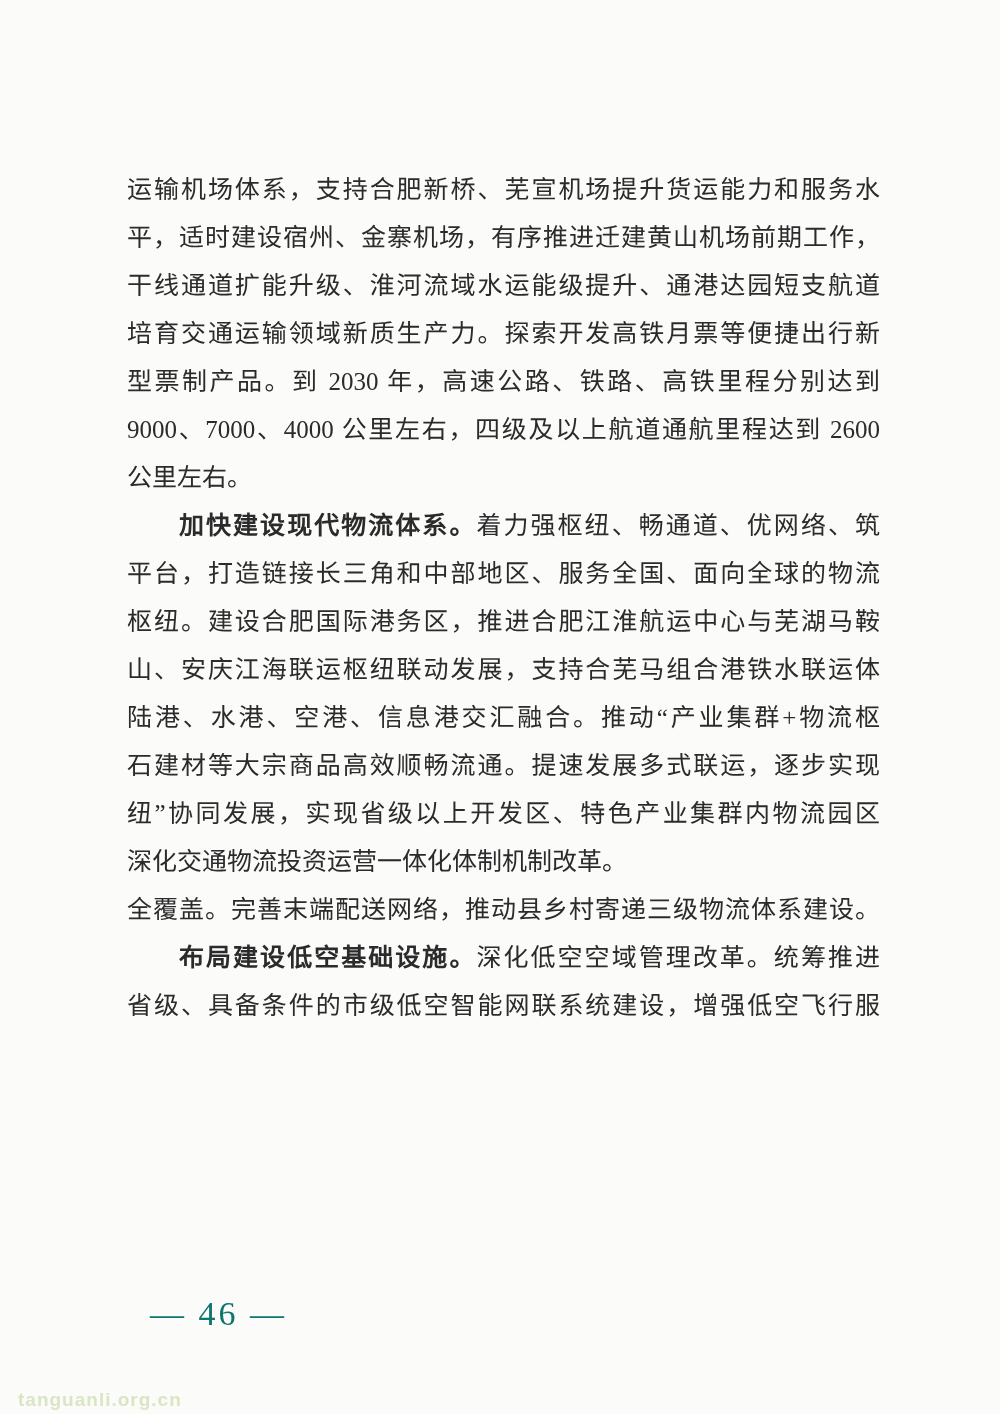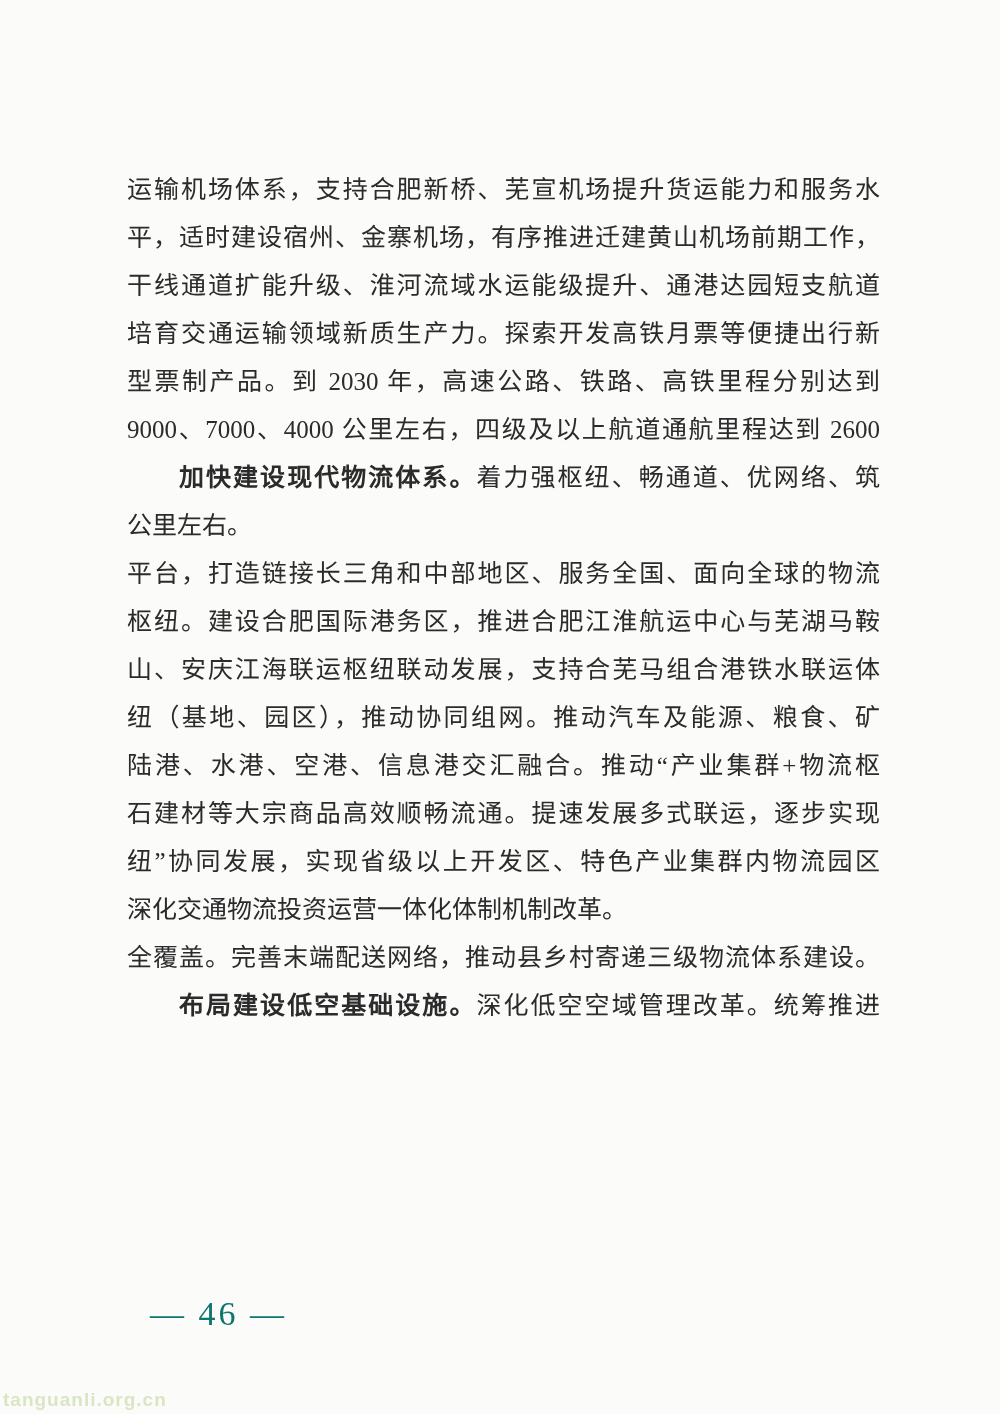--- a/index.html
+++ b/index.html
@@ -54,21 +54,21 @@
     left:150px;
     top:1297px;
     height:34px;
     line-height:34px;
     font-size:34px;
     letter-spacing:3px;
     color:#0f766e;
   }
   .watermark{
     position:absolute;
-    left:3px;
+    left:18px;
     top:1389px;
     height:22px;
     line-height:22px;
     font-family:"Liberation Sans","DejaVu Sans",sans-serif;
     font-weight:700;
     font-size:19px;
     letter-spacing:1px;
     color:var(--watermark-color);
   }
 </style>
@@ -76,28 +76,28 @@
 <body>
 
 <div class="sheet">
   <main class="content">
       <div class="line fill"><span>运输机场体系，支持合肥新桥、芜宣机场提升货运能力和服务水</span></div>
       <div class="line fill"><span>平，适时建设宿州、金寨机场，有序推进迁建黄山机场前期工作，</span></div>
       <div class="line fill"><span>干线通道扩能升级、淮河流域水运能级提升、通港达园短支航道</span></div>
       <div class="line fill"><span>培育交通运输领域新质生产力。探索开发高铁月票等便捷出行新</span></div>
       <div class="line fill"><span>型票制产品。到 2030 年，高速公路、铁路、高铁里程分别达到</span></div>
       <div class="line fill"><span>9000、7000、4000 公里左右，四级及以上航道通航里程达到 2600</span></div>
+      <div class="line"><span>公里左右。</span></div>
       <div class="line fill indent"><span class="bold">加快建设现代物流体系。</span><span>着力强枢纽、畅通道、优网络、筑</span></div>
-      <div class="line"><span>公里左右。</span></div>
       <div class="line fill"><span>平台，打造链接长三角和中部地区、服务全国、面向全球的物流</span></div>
       <div class="line fill"><span>枢纽。建设合肥国际港务区，推进合肥江淮航运中心与芜湖马鞍</span></div>
       <div class="line fill"><span>山、安庆江海联运枢纽联动发展，支持合芜马组合港铁水联运体</span></div>
-      <div class="line fill"><span>纽（基地、园区），推动协同组网。推动汽车及能源、粮食、矿</span></div>
       <div class="line fill"><span>陆港、水港、空港、信息港交汇融合。推动“产业集群+物流枢</span></div>
       <div class="line fill"><span>石建材等大宗商品高效顺畅流通。提速发展多式联运，逐步实现</span></div>
       <div class="line fill"><span>纽”协同发展，实现省级以上开发区、特色产业集群内物流园区</span></div>
       <div class="line"><span>深化交通物流投资运营一体化体制机制改革。</span></div>
       <div class="line fill"><span>全覆盖。完善末端配送网络，推动县乡村寄递三级物流体系建设。</span></div>
       <div class="line fill indent"><span class="bold">布局建设低空基础设施。</span><span>深化低空空域管理改革。统筹推进</span></div>
+      <div class="line fill"><span>省级、具备条件的市级低空智能网联系统建设，增强低空飞行服</span></div>
     </main>
   <div class="page-number">— 46 —</div>
   <div class="watermark">tanguanli.org.cn</div>
 </div>
 
 </body></html>

